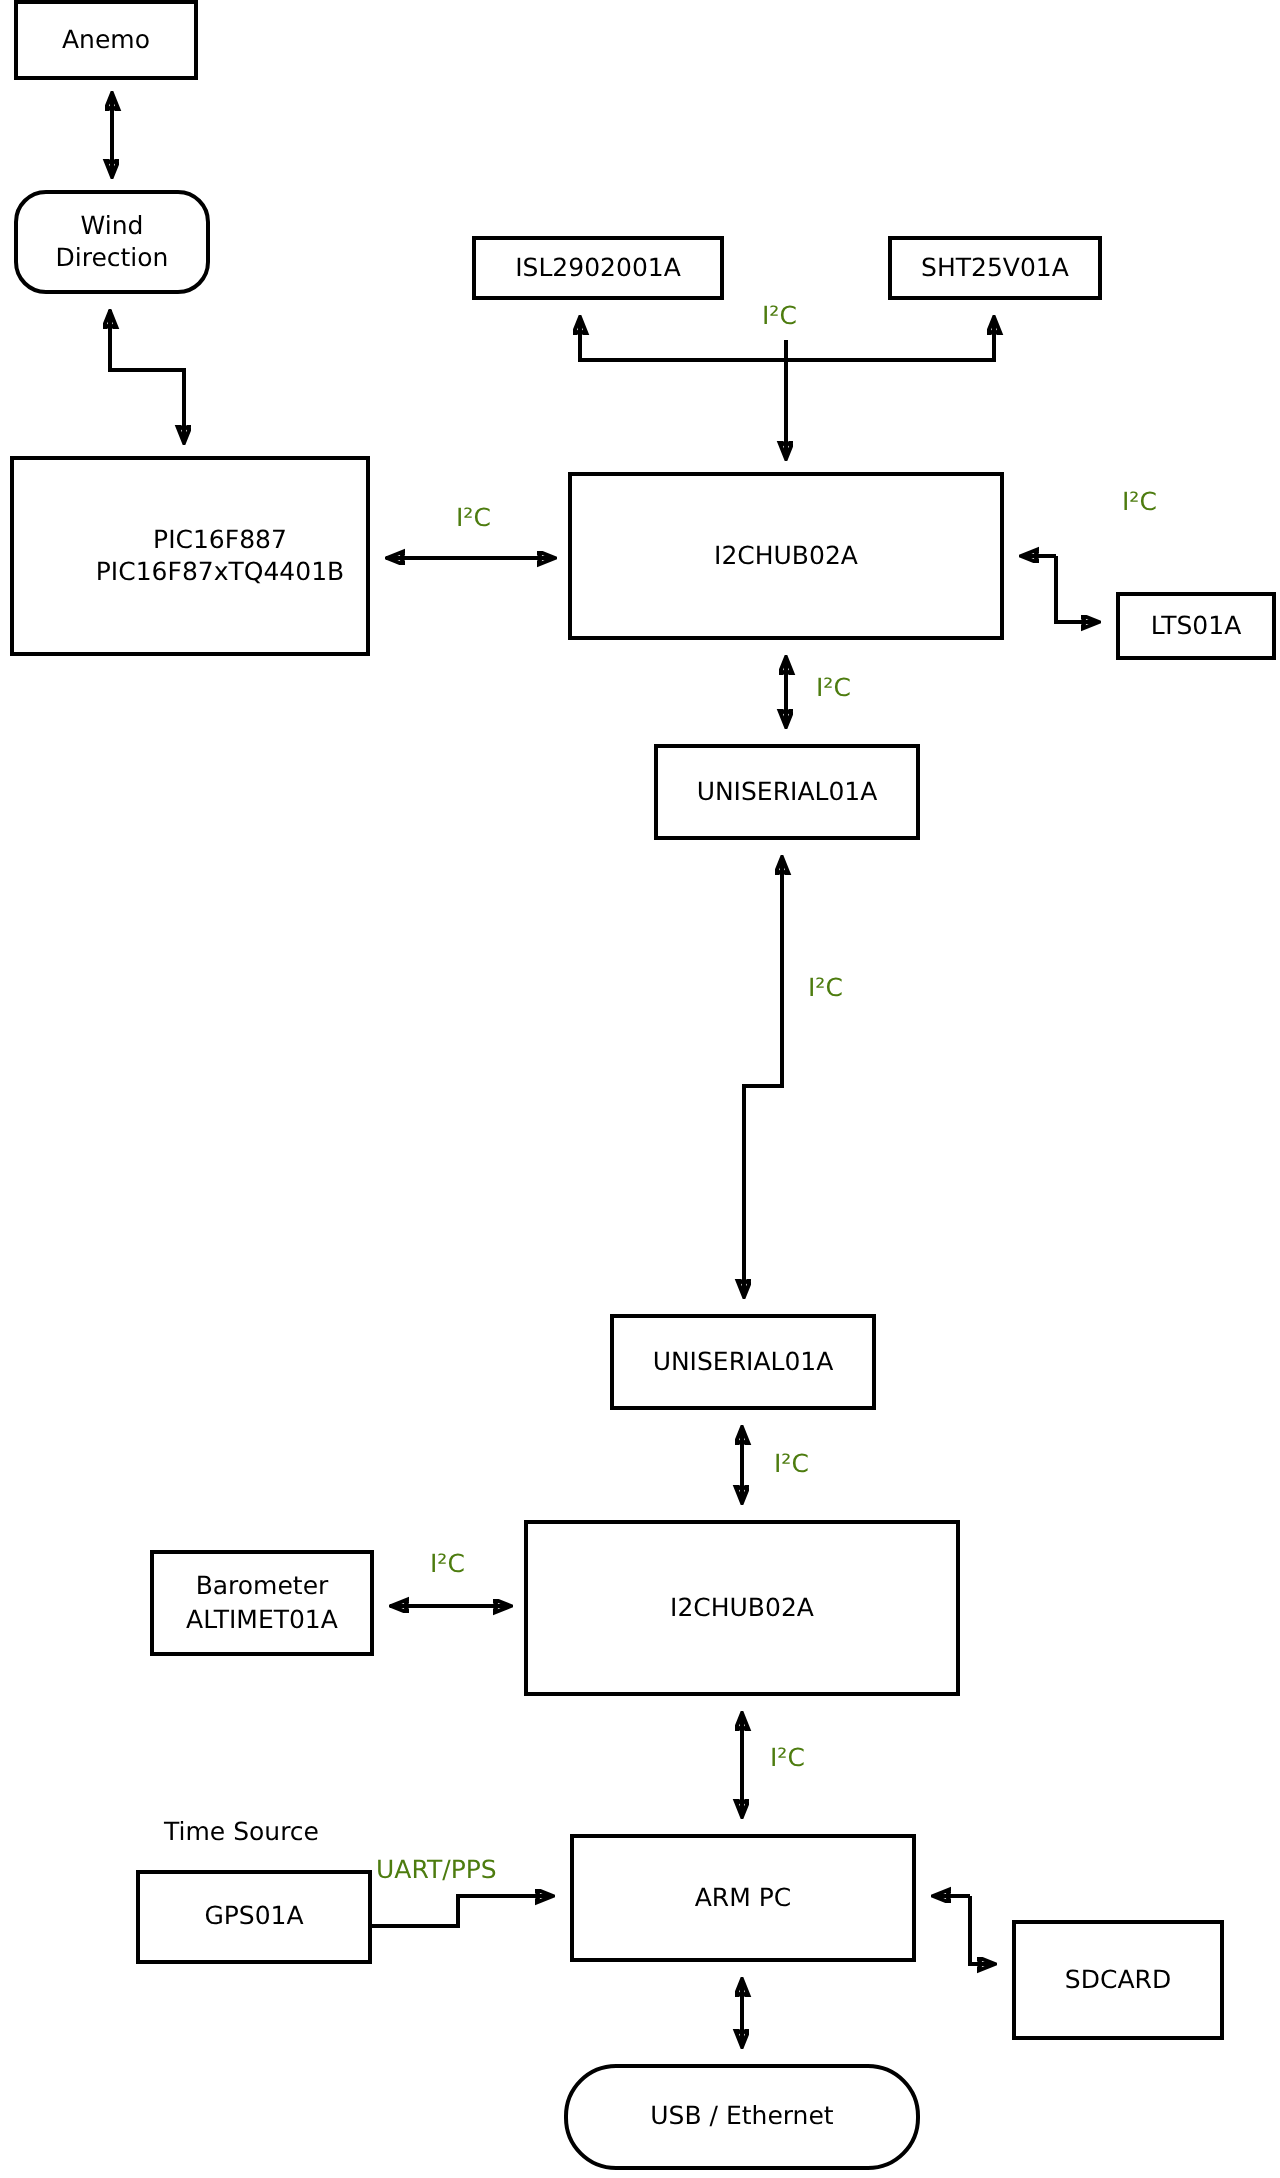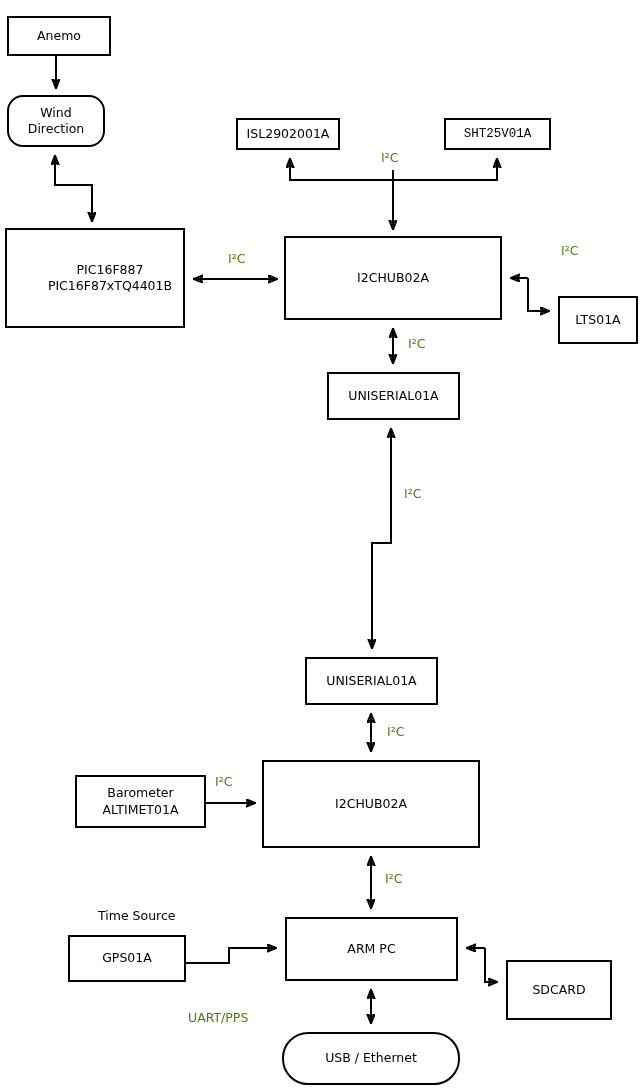--- a/index.html
+++ b/index.html
@@ -138,59 +138,59 @@
       <path d="M485,948 L467,948" marker-end="url(#ah)"></path>
       <path d="M485,948 L485,982 L497,982" marker-end="url(#ah)"></path>
     </g>
 
     <g>
       <line x1="371" y1="1023" x2="371" y2="990" marker-end="url(#ah)"></line>
       <line x1="371" y1="991" x2="371" y2="1023" marker-end="url(#ah)"></line>
     </g>
   </svg>
 
-  <div class="node" style="left:7px;top:16px;width:104px;height:40px;">
+  <div class="node" style="left:7px;top:0px;width:92px;height:40px;">
     <span class="nlabel">Anemo</span>
   </div>
 
   <div class="node" style="left:7px;top:95px;width:98px;height:52px;border-radius:16px;">
     <span class="nlabel">Wind
 Direction</span>
   </div>
 
   <div class="node" style="left:5px;top:228px;width:180px;height:100px;padding-left:30px;">
     <span class="nlabel">PIC16F887
 PIC16F87xTQ4401B</span>
   </div>
 
-  <div class="node" style="left:236px;top:118px;width:104px;height:32px;">
+  <div class="node" style="left:236px;top:118px;width:126px;height:32px;">
     <span class="nlabel">ISL2902001A</span>
   </div>
 
-  <div class="node" style="left:444px;top:118px;width:107px;height:32px;font-family:Liberation Mono, monospace;">
+  <div class="node" style="left:444px;top:118px;width:107px;height:32px;">
     <span class="nlabel">SHT25V01A</span>
   </div>
 
   <div class="node" style="left:284px;top:236px;width:218px;height:84px;">
     <span class="nlabel">I2CHUB02A</span>
   </div>
 
-  <div class="node" style="left:558px;top:296px;width:80px;height:48px;">
+  <div class="node" style="left:558px;top:296px;width:80px;height:34px;">
     <span class="nlabel">LTS01A</span>
   </div>
 
   <div class="node" style="left:327px;top:372px;width:133px;height:48px;">
     <span class="nlabel">UNISERIAL01A</span>
   </div>
 
   <div class="node" style="left:305px;top:657px;width:133px;height:48px;">
     <span class="nlabel">UNISERIAL01A</span>
   </div>
 
-  <div class="node" style="left:75px;top:775px;width:131px;height:53px;">
+  <div class="node" style="left:75px;top:775px;width:112px;height:53px;">
     <span class="nlabel">Barometer
 ALTIMET01A</span>
   </div>
 
   <div class="node" style="left:262px;top:760px;width:218px;height:88px;">
     <span class="nlabel">I2CHUB02A</span>
   </div>
 
   <div class="node" style="left:285px;top:917px;width:173px;height:64px;text-align:center;">
     <span class="nlabel">ARM PC</span>
@@ -209,17 +209,17 @@
   </div>
 
   <div class="edge-label" style="left:381px;top:152px;">I²C</div>
   <div class="edge-label" style="left:228px;top:253px;">I²C</div>
   <div class="edge-label" style="left:561px;top:245px;">I²C</div>
   <div class="edge-label" style="left:408px;top:338px;">I²C</div>
   <div class="edge-label" style="left:404px;top:488px;">I²C</div>
   <div class="edge-label" style="left:387px;top:726px;">I²C</div>
   <div class="edge-label" style="left:215px;top:776px;">I²C</div>
   <div class="edge-label" style="left:385px;top:873px;">I²C</div>
-  <div class="edge-label" style="left:188px;top:1012px;">UART/PPS</div>
-
-  <div class="free-label" style="left:82px;top:910px;margin-left:16px;">Time Source</div>
+  <div class="edge-label" style="left:188px;top:929px;">UART/PPS</div>
+
+  <div class="free-label" style="left:82px;top:910px;">Time Source</div>
 
 </div>
 
 </body></html>

